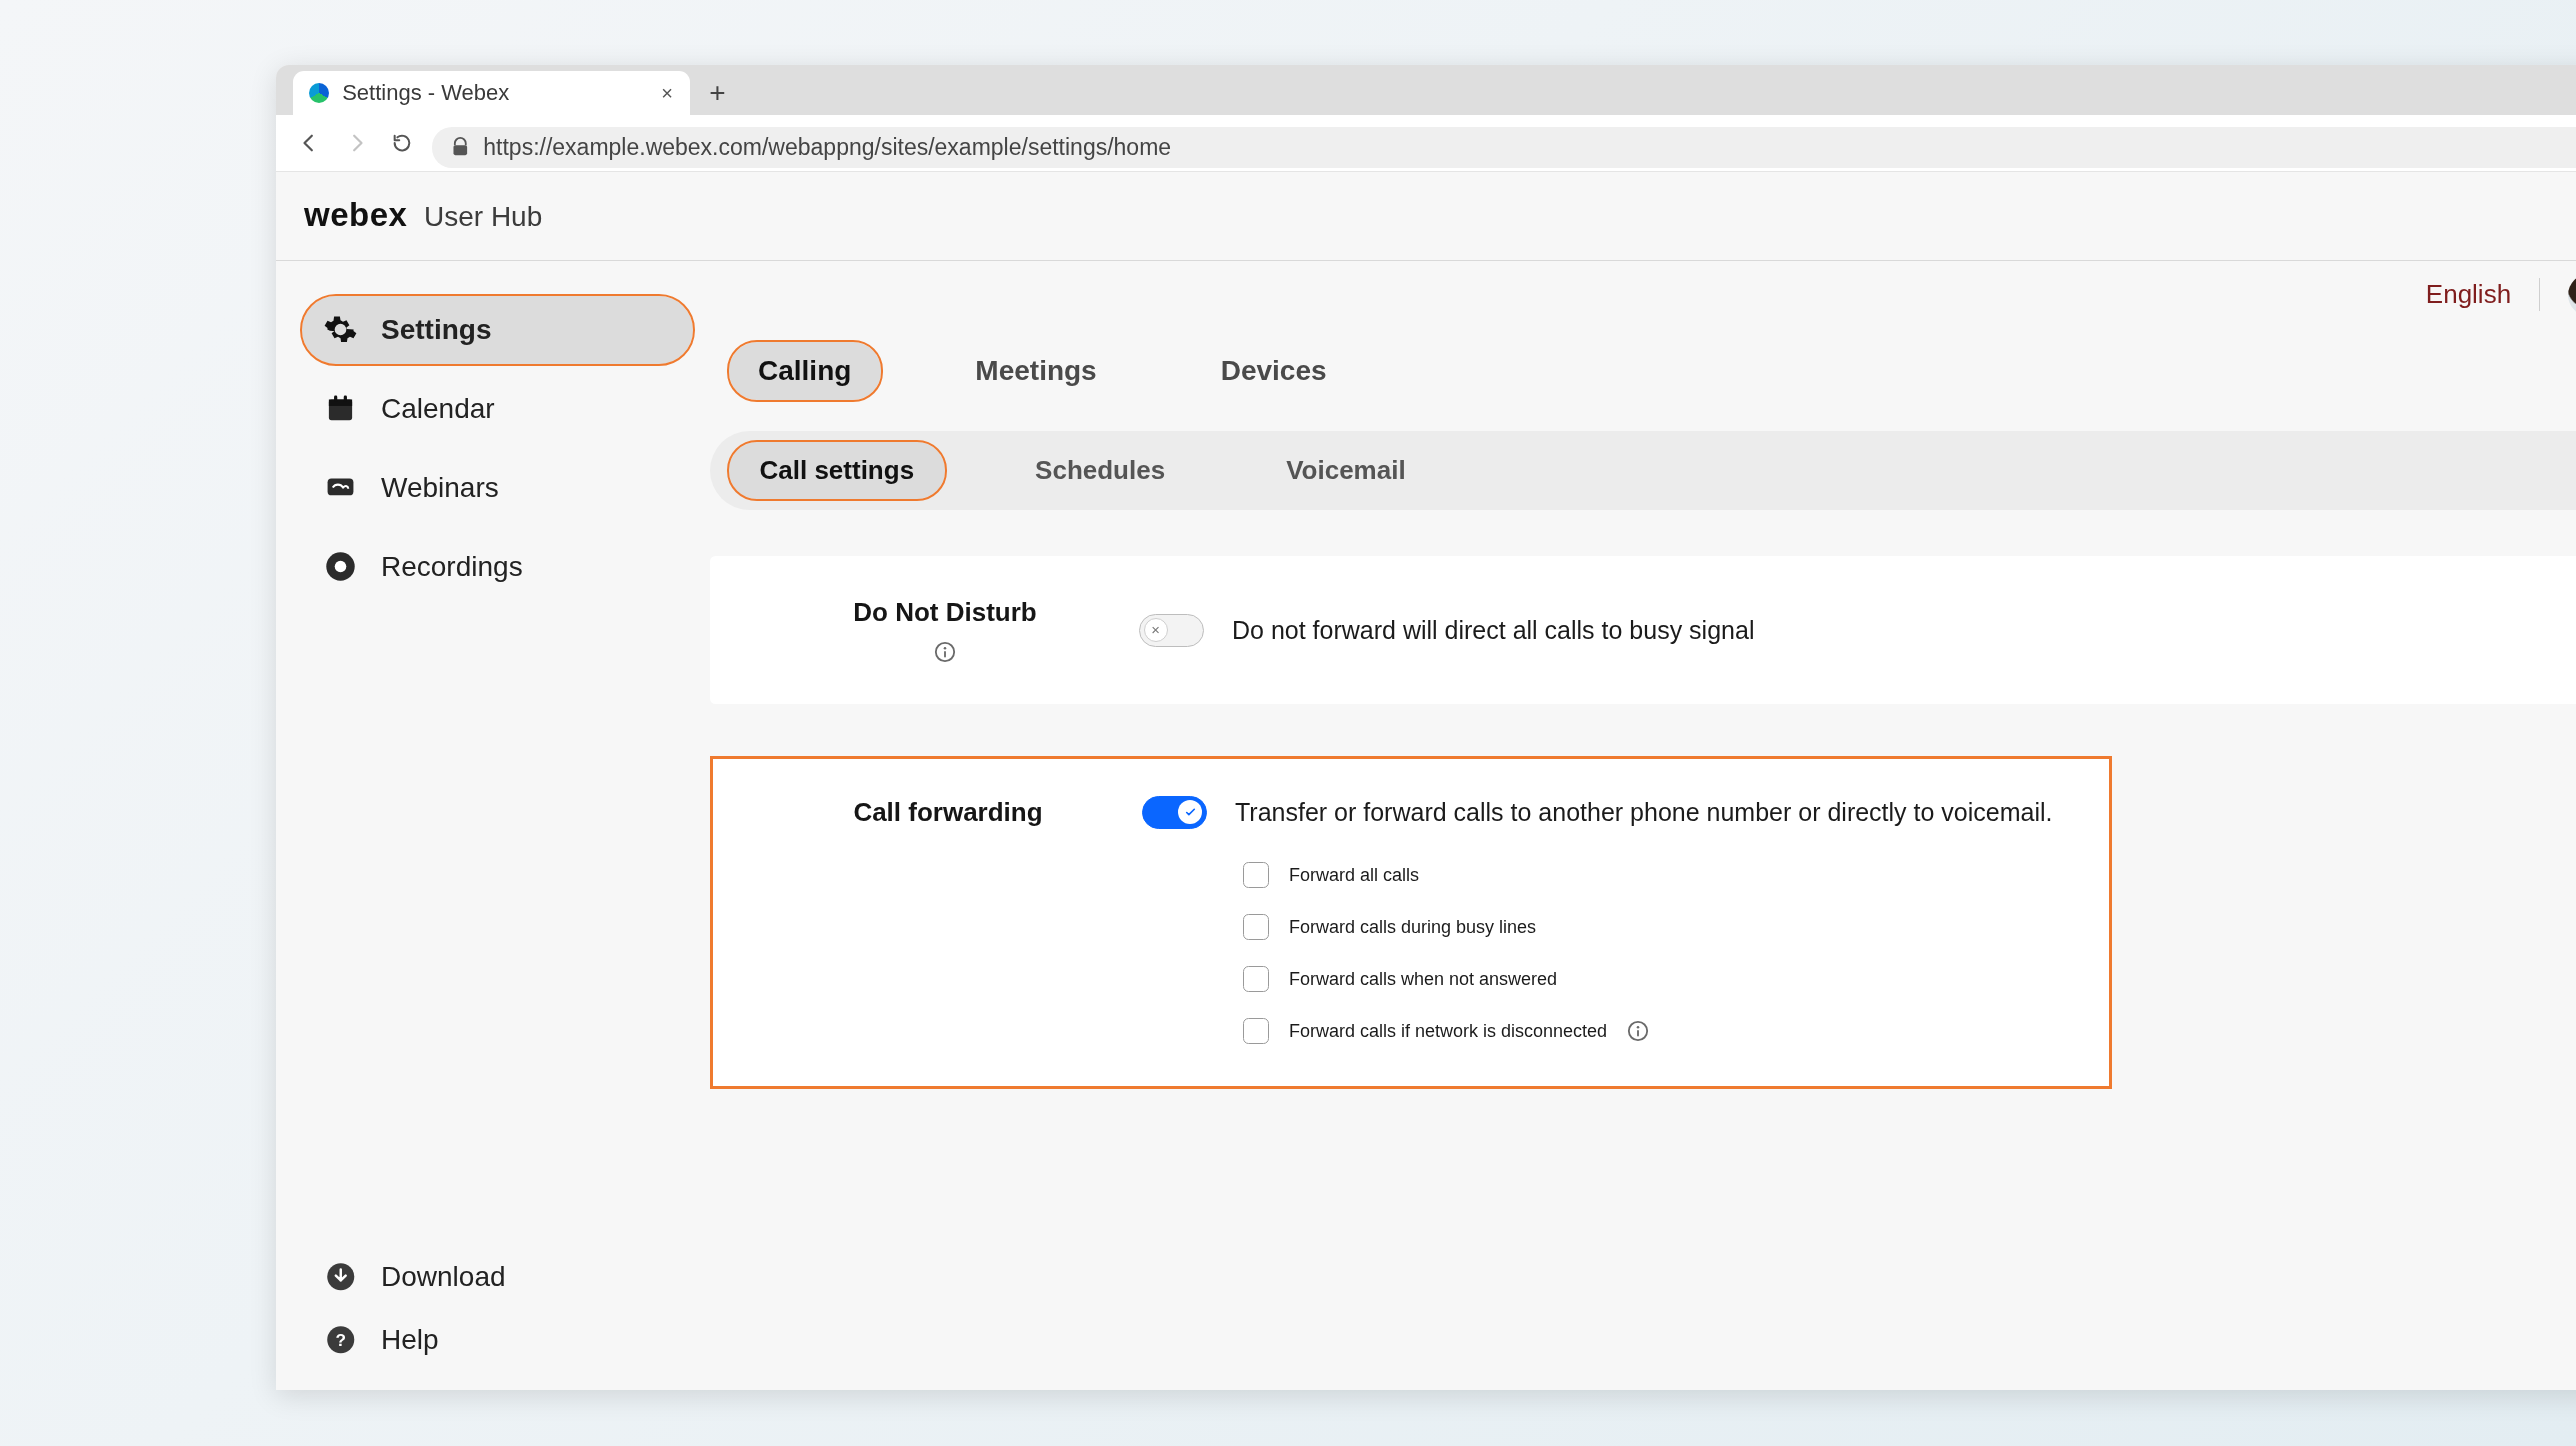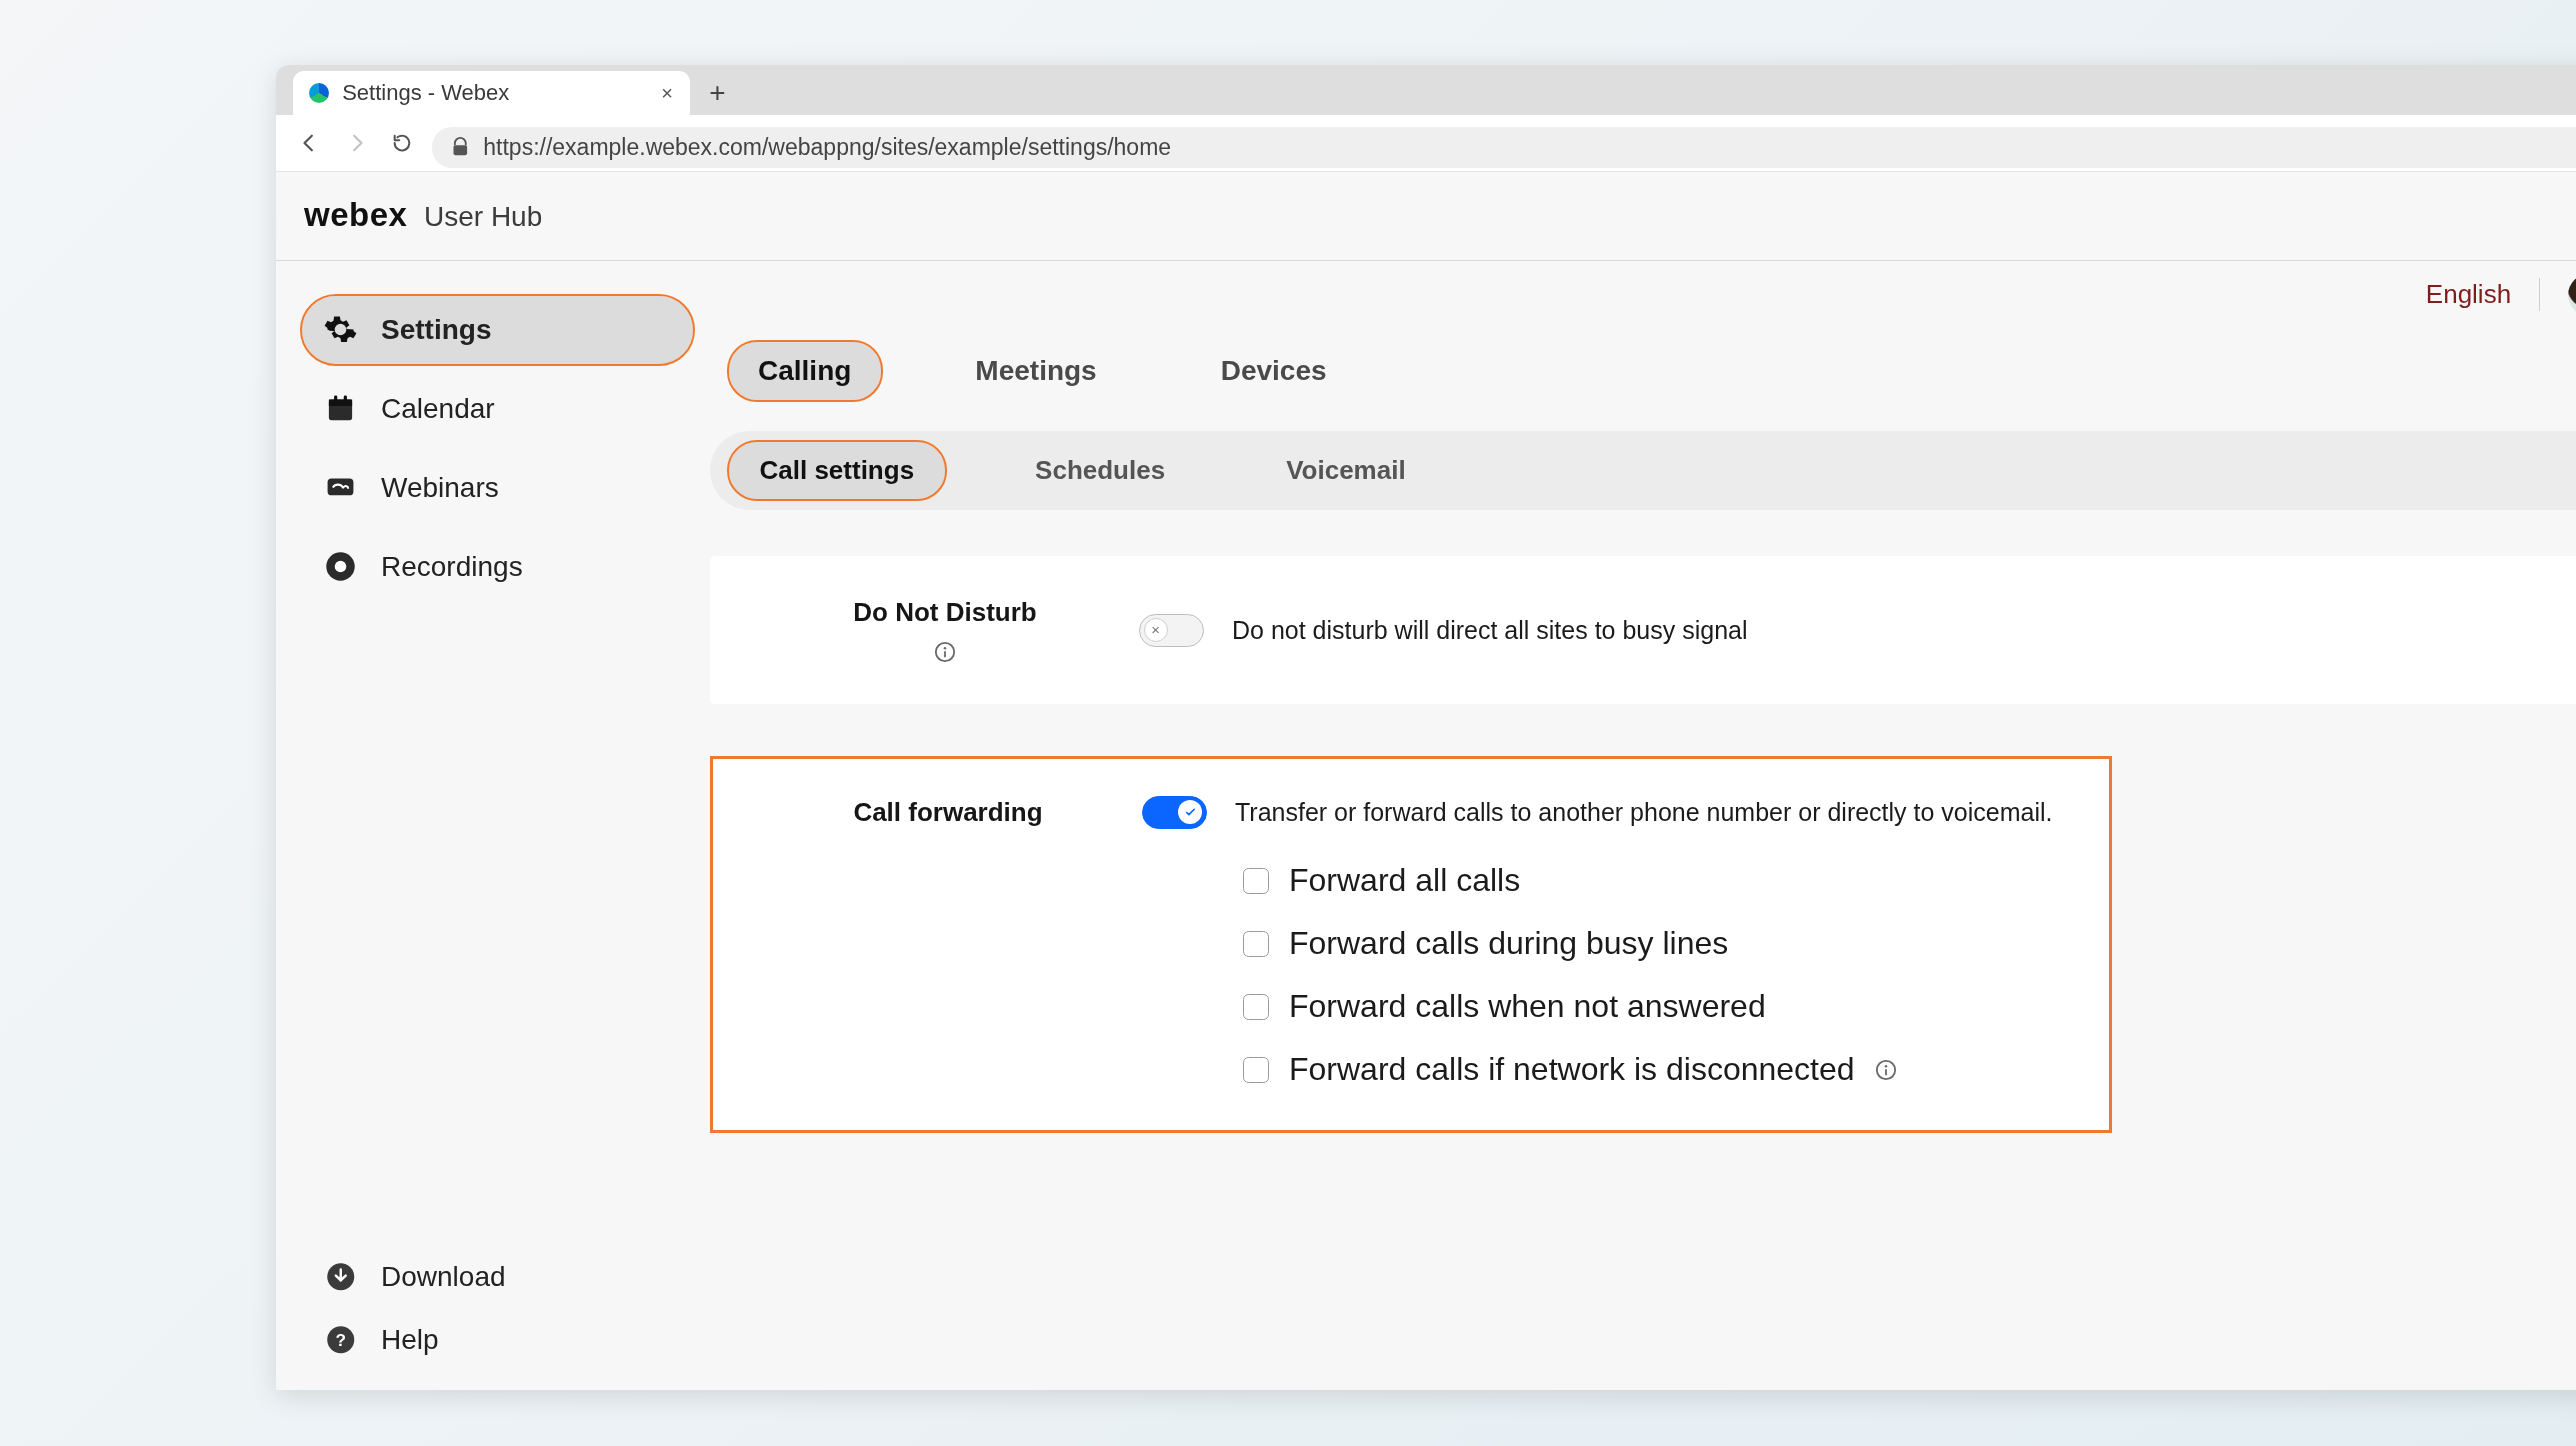--- a/index.html
+++ b/index.html
@@ -180,21 +180,21 @@
   }
   .desc { margin-left: 28px; font-size: 25px; color: #1b1b1b; }
   .panel2 {
     margin: 52px 16.6px 0 0;
     background: #ffffff;
     border: 3.7px solid #ef7a2f;
     padding: 37px 41px 42px 41px;
     width: 1402px;
   }
   .options { margin-top: 33px; margin-left: 489px; display: flex; flex-direction: column; gap: 26px; }
-  .opt { display: flex; align-items: center; gap: 20px; font-size: 32px; color: #1b1b1b; }
+  .opt { display: flex; align-items: center; gap: 20px; font-size: 18px; color: #1b1b1b; }
   .chk {
     width: 26px; height: 26px; border: 1.8px solid #9a9a9a; border-radius: 5.5px; background: #fff;
   }
   svg { display: block; }
 </style>
 </head>
 <body>
 
 <div class="stage" id="stage" style="transform: scale(1);">
   <div class="browser">
@@ -337,21 +337,21 @@
                   <svg width="22" height="22" viewBox="0 0 24 24">
                       <circle cx="12" cy="12" r="10" fill="none" stroke="#6a6a6a" stroke-width="2"></circle>
                       <circle cx="12" cy="8" r="1.4" fill="#6a6a6a"></circle>
                       <rect x="11" y="11" width="2" height="7" rx="1" fill="#6a6a6a"></rect>
                     </svg>
                 </span>
               </div>
               <div class="toggle">
                 <span class="x">×</span>
               </div>
-              <div class="desc">Do not disturb will direct all sites to busy signal</div>
+              <div class="desc">Do not forward will direct all calls to busy signal</div>
             </div>
           </div>
 
           <div class="panel2">
             <div class="row">
               <div class="rowlabel">
                 <span>Call forwarding</span>
               </div>
               <div class="toggle on">
                 <span class="knob">

